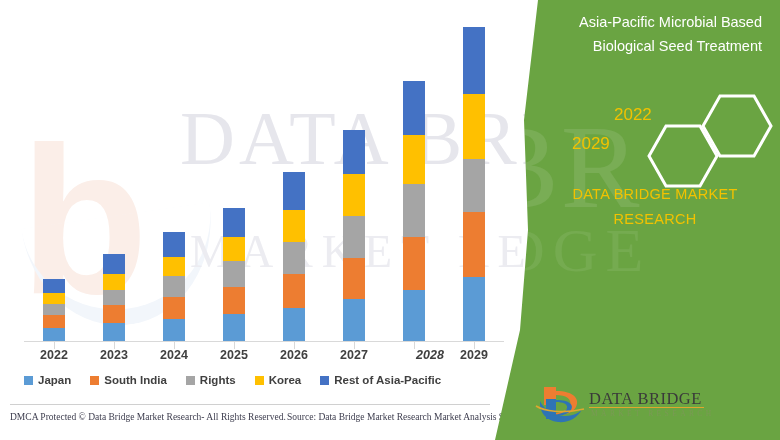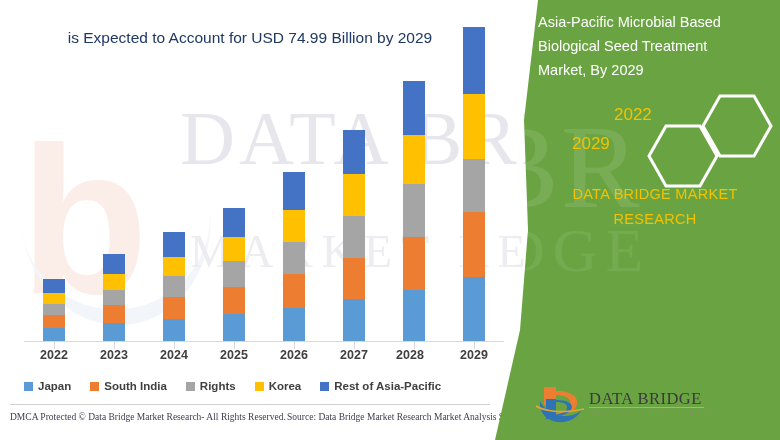--- a/index.html
+++ b/index.html
@@ -141,21 +141,21 @@
     color: #404040;
   }
 
   
   #legend {
     position: absolute;
     left: 24px; top: 374px;
     width: 480px;
     height: 18px;
     display: flex;
-    align-items: flex-end;
+    align-items: flex-start;
     z-index: 3;
   }
   .legend-item {
     display: flex;
     align-items: center;
     margin-right: 19px;
     white-space: nowrap;
   }
   .legend-swatch {
     width: 9px; height: 9px;
@@ -235,21 +235,21 @@
     color: rgba(255,255,255,0.08);
     letter-spacing: 8px;
     white-space: nowrap;
     user-select: none;
     pointer-events: none;
   }
   #rp-title {
     position: absolute;
     left: 18px; top: 10px;
     width: 232px;
-    text-align: left;
+    text-align: right;
     padding-right: 8px;
     z-index: 2;
   }
   #rp-title .rline {
     color: #ffffff;
     font-size: 14.5px;
     line-height: 24px;
     white-space: nowrap;
   }
   #hexes {
@@ -319,21 +319,20 @@
 <div id="page">
 
   <div id="left-panel">
 
     <div class="watermark" id="wm-b">b</div>
     <div id="wm-swoosh"></div>
     <div class="watermark" id="wm-data">DATA BRIDGE</div>
     <div class="watermark" id="wm-market">MARKET RESEARCH</div>
 
     <div id="title-block">
-      <div class="tline">is Expected to Account for USD 74.99 Billion by 2029</div>
     </div>
 
     <div id="chart">
       <div id="plot">
         <div id="bars-host">
             <div class="bar-group" style="left: 0px; width: 60px;">
               <div class="bar" title="2022" style="height: 62.475px; left: 19px;">
                 <div class="seg" title="Japan 2022: 5.5" style="background: rgb(91, 155, 213); height: 13.475px;"></div>
                 <div class="seg" title="South Korea 2022: 5" style="background: rgb(237, 125, 49); height: 12.25px;"></div>
                 <div class="seg" title="India 2022: 4.5" style="background: rgb(165, 165, 165); height: 11.025px;"></div>
@@ -417,21 +416,21 @@
       </div>
     </div>
 
     <div id="xaxis">
         <div class="xlabel" style="left: 0px; width: 60px;">2022</div>
         <div class="xlabel" style="left: 60px; width: 60px;">2023</div>
         <div class="xlabel" style="left: 120px; width: 60px;">2024</div>
         <div class="xlabel" style="left: 180px; width: 60px;">2025</div>
         <div class="xlabel" style="left: 240px; width: 60px;">2026</div>
         <div class="xlabel" style="left: 300px; width: 60px;">2027</div>
-        <div class="xlabel" style="left: 356px; width: 60px;">2028</div>
+        <div class="xlabel" style="left: 376px; width: 60px; font-style: italic;">2028</div>
         <div class="xlabel" style="left: 420px; width: 60px;">2029</div>
       </div>
 
     <div id="legend">
         <div class="legend-item">
           <span class="legend-swatch" style="background: rgb(91, 155, 213);"></span>
           <span class="legend-label">Japan</span>
         </div>
         <div class="legend-item">
           <span class="legend-swatch" style="background: rgb(237, 125, 49);"></span>
@@ -460,21 +459,20 @@
 
   <div id="right-panel">
     <div id="right-inner">
 
       <div id="rp-watermark">BR</div>
       <div id="rp-watermark2">DGE</div>
 
       <div id="rp-title">
         <div class="rline">Asia-Pacific Microbial Based</div>
         <div class="rline">Biological Seed Treatment</div>
-        <div class="rline">Market, By 2029</div>
       </div>
 
       <div id="hexes">
         <svg width="200" height="110" viewBox="0 0 200 110">
 
           <polygon points="112,8 146,8 163,38 146,68 112,68 95,38" fill="none" stroke="#ffffff" stroke-width="3"></polygon>
 
           <polygon points="58,38 92,38 109,68 92,98 58,98 41,68" fill="none" stroke="#ffffff" stroke-width="3"></polygon>
         </svg>
       </div>

